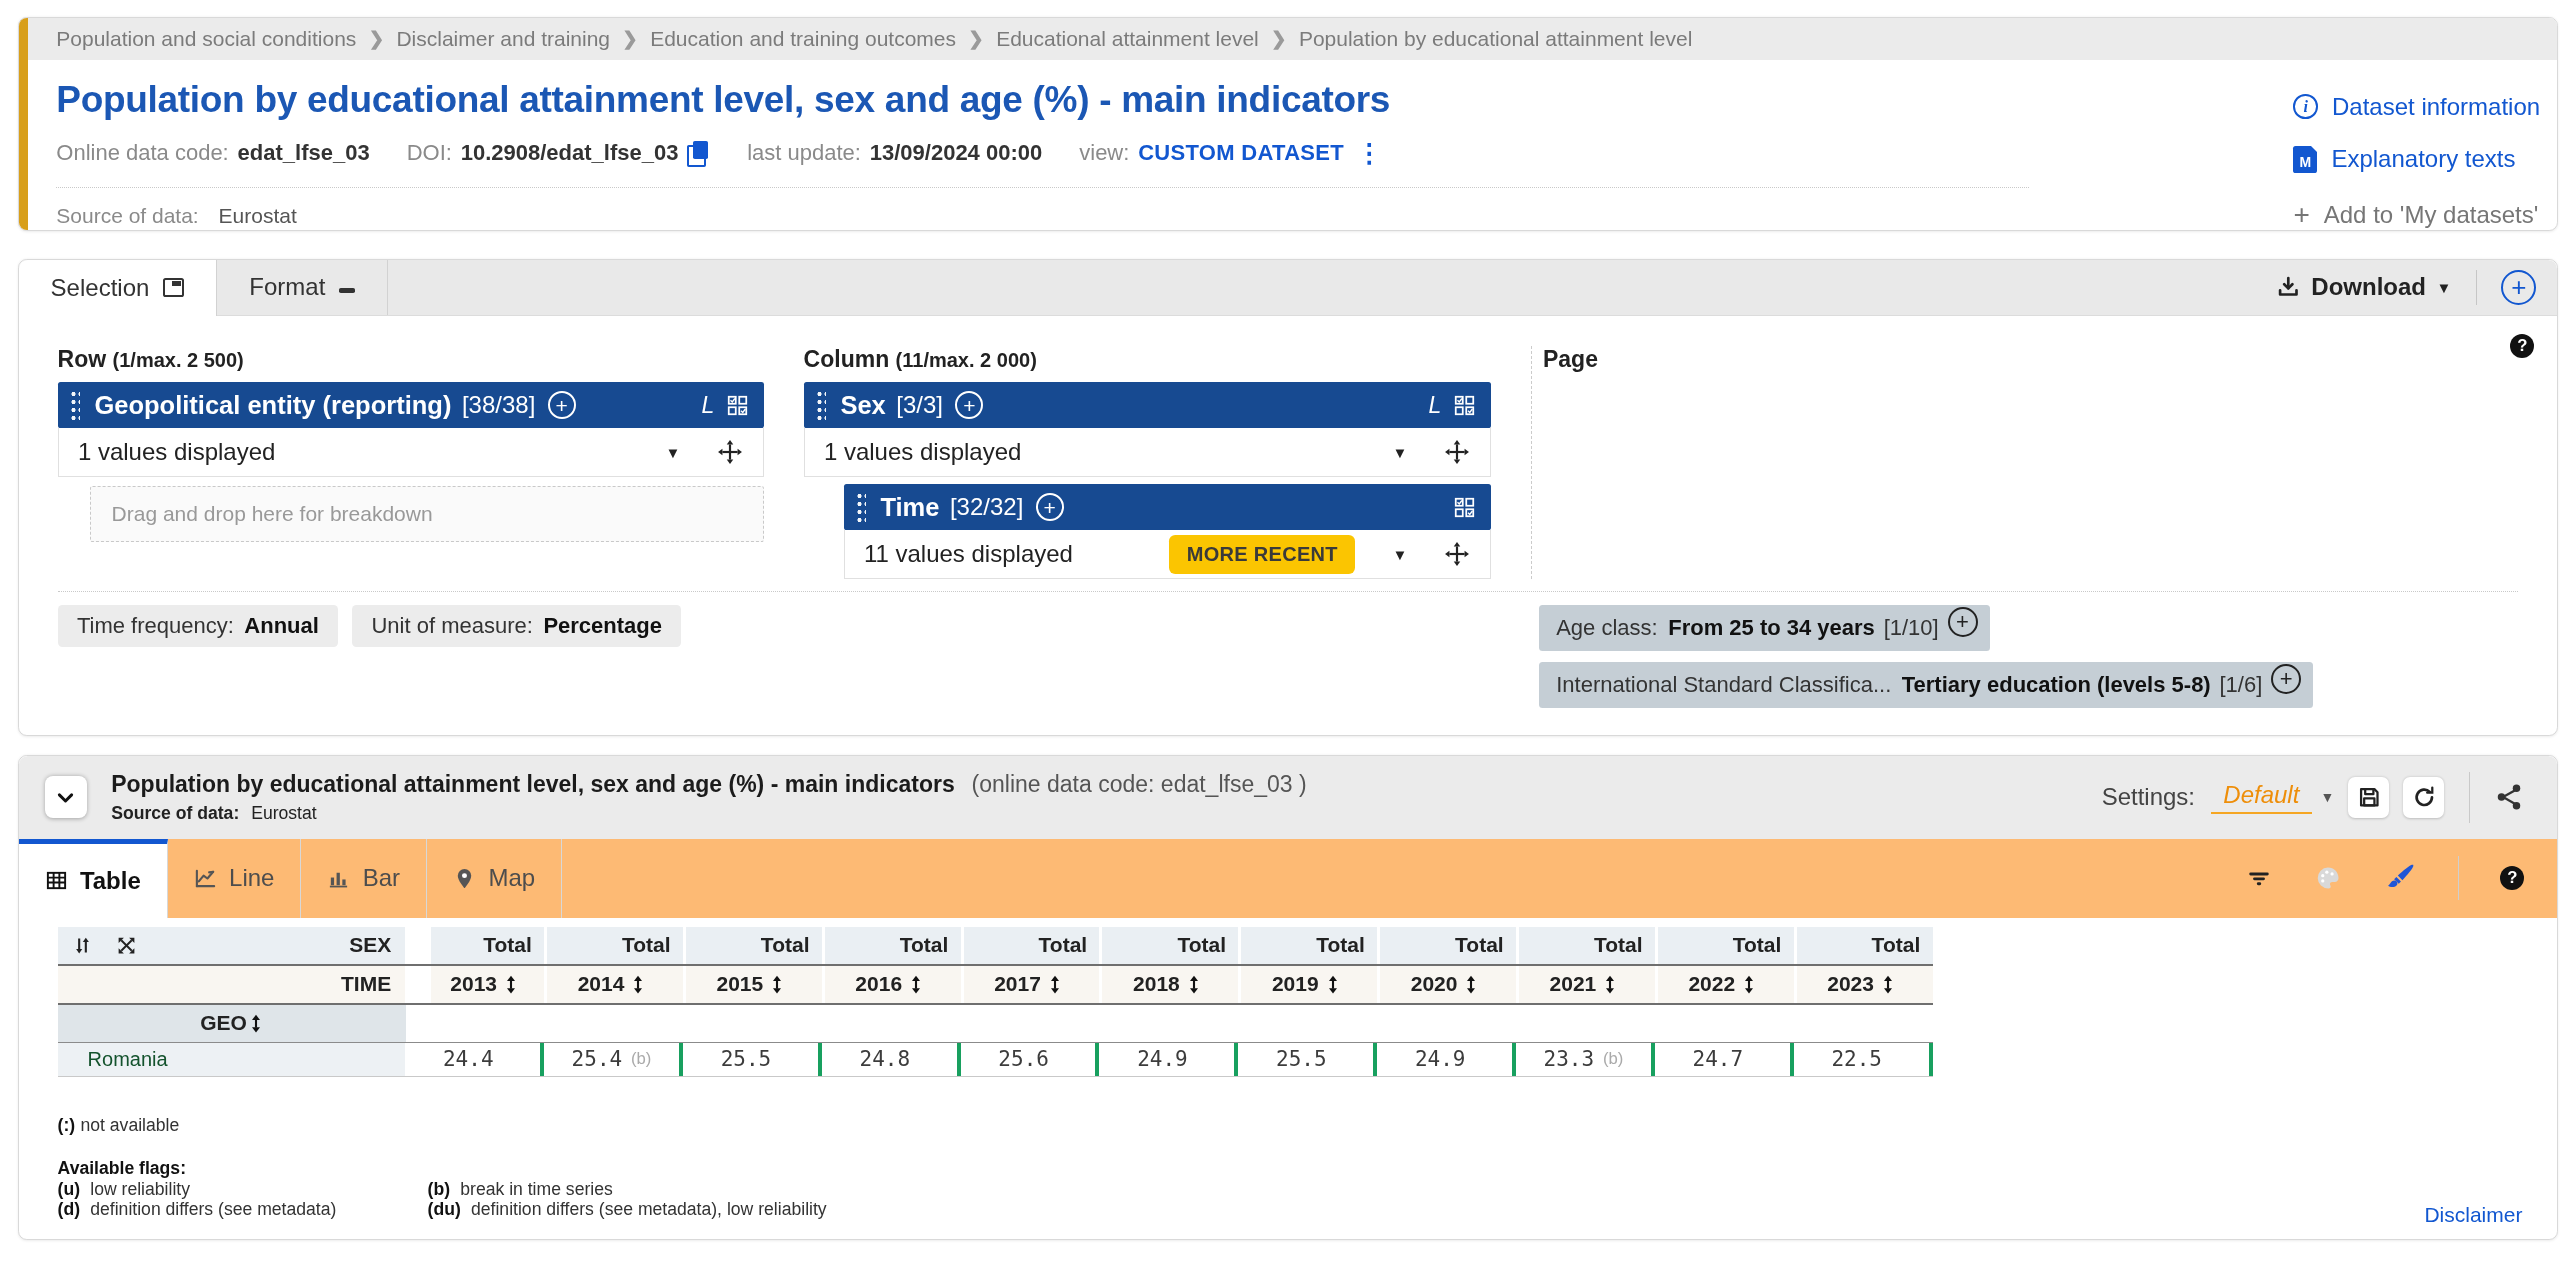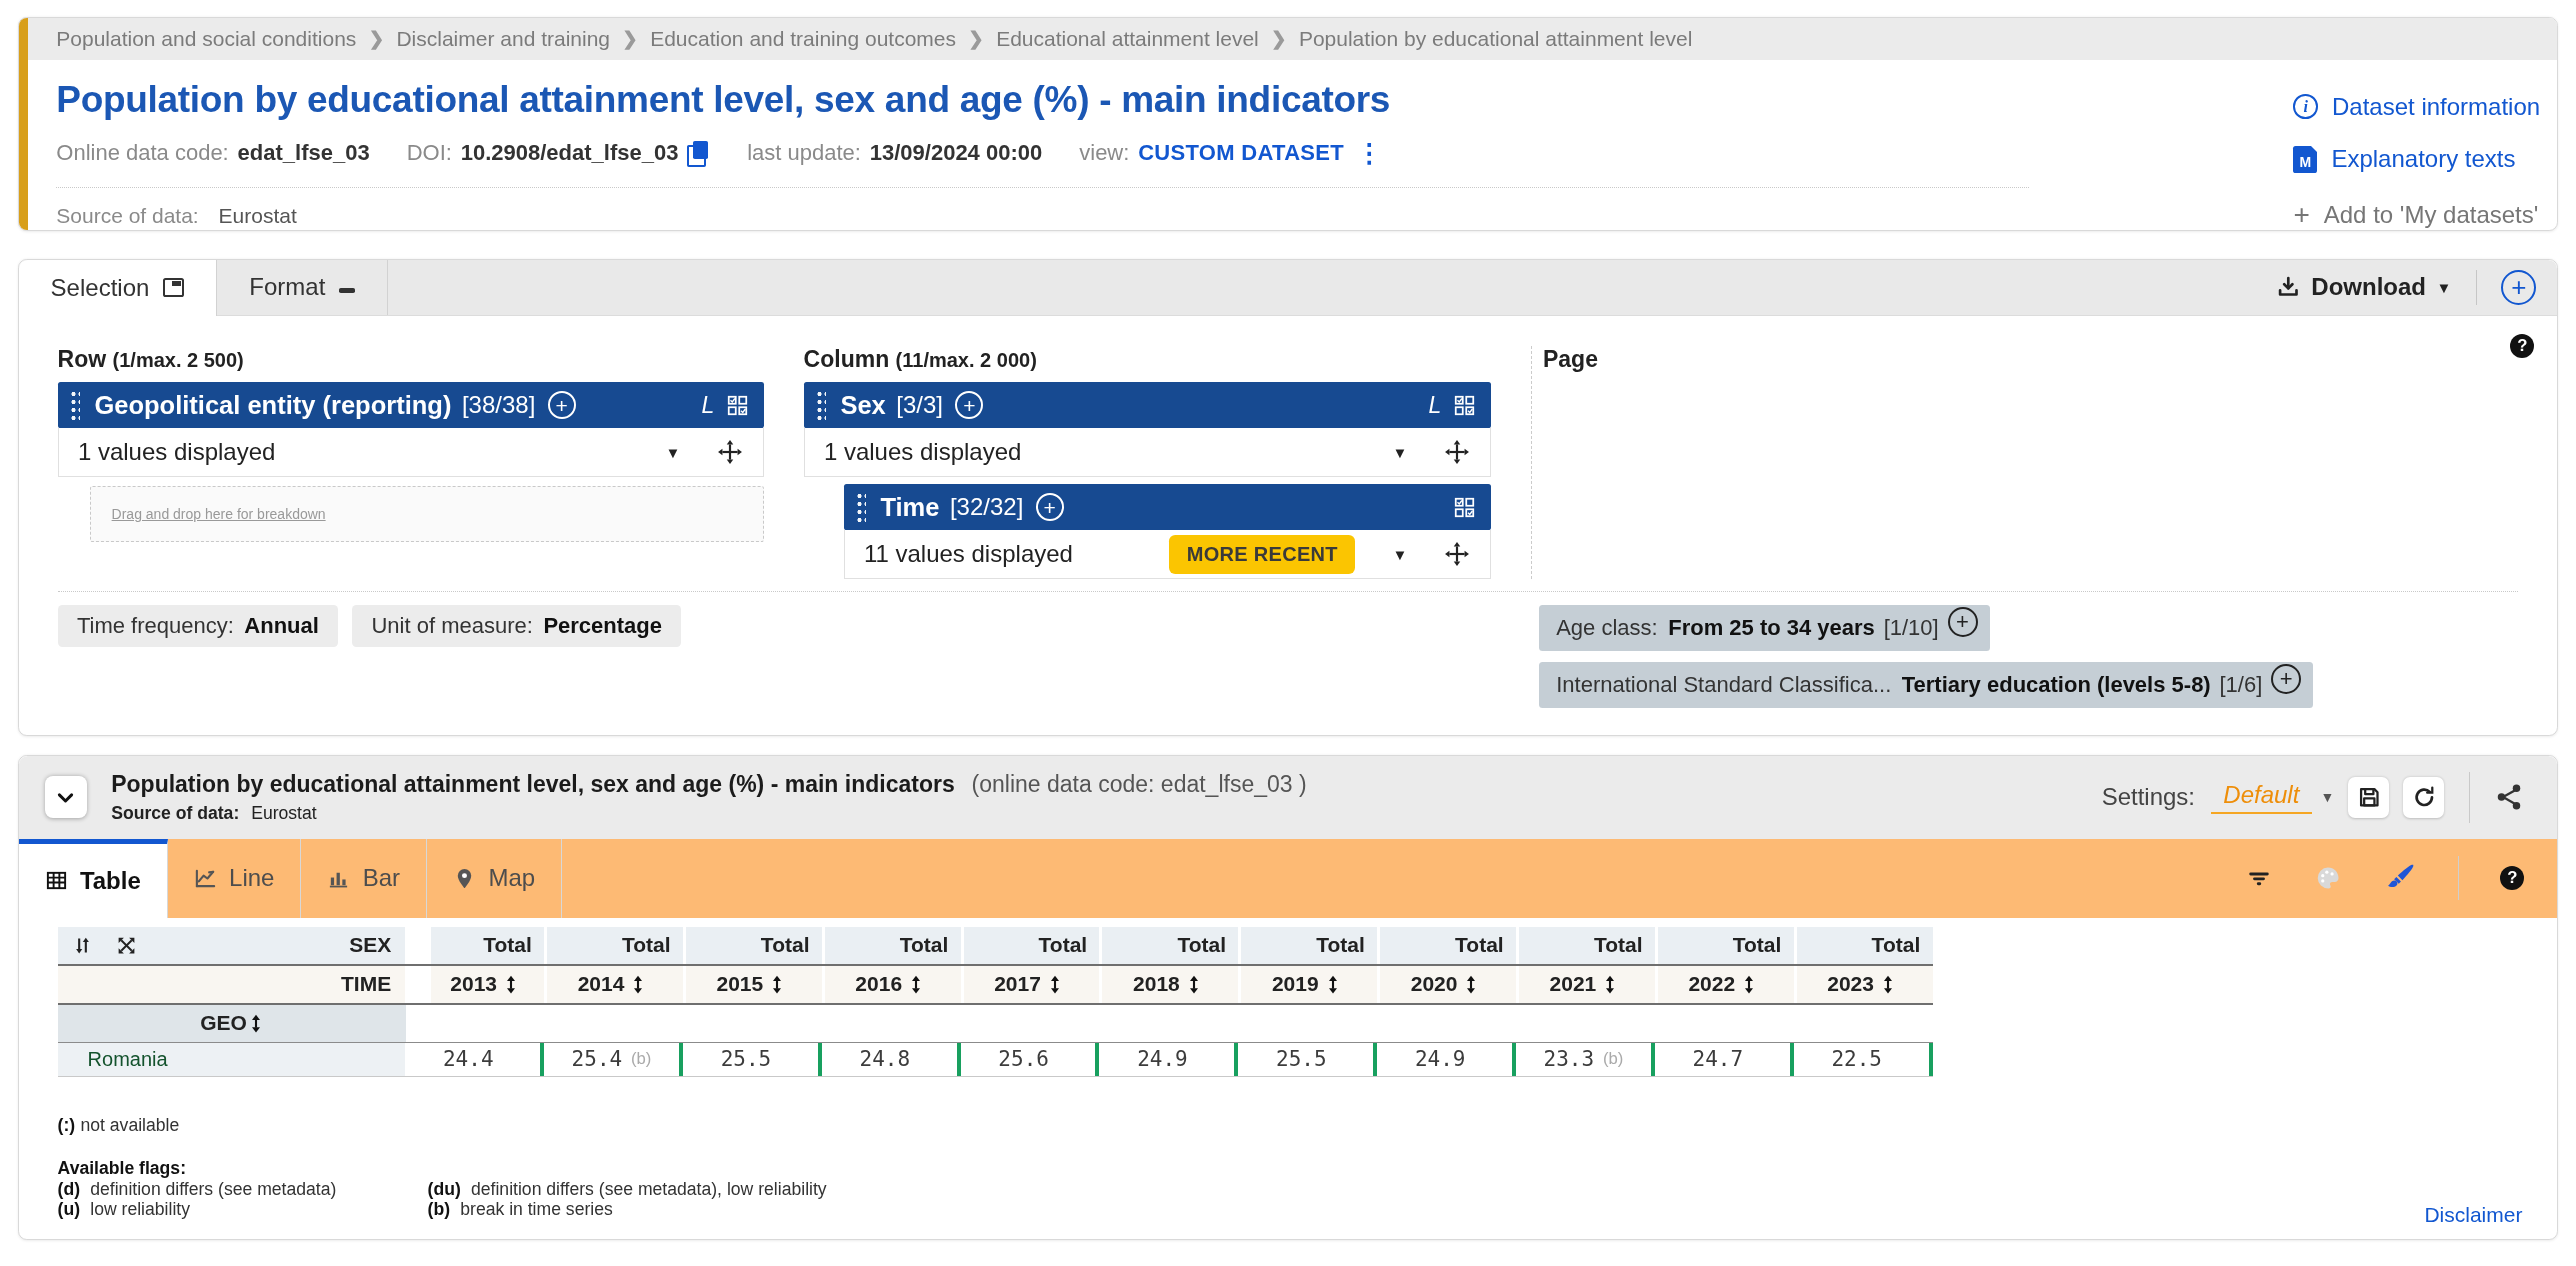--- a/index.html
+++ b/index.html
@@ -92,21 +92,21 @@
   .dim-bar-right { margin-left:auto; display:flex; align-items:center; gap:12.3px; }
   .l-glyph { font-style:italic; font-size:23px; color:#fff; font-weight:400; cursor:pointer; }
   .values-row { height:49px; background:#fff; border:0.9px solid #e0e0e0; border-top:none;
     display:flex; align-items:center; padding:0 19.3px; font-size:24px; color:#222; cursor:pointer; }
   .values-right { margin-left:auto; display:flex; align-items:center; gap:37px; }
   .caret { font-size:15px; color:#222; }
   .badge { background:#fbc501; color:#3a3a3a; font-size:20px; font-weight:700; padding:8px 17.6px;
     border-radius:6.2px; letter-spacing:0.3px; }
   .dropzone { margin-top:8.8px; margin-left:32px; height:56px; border:1.8px dashed #c9c9c9;
     border-radius:2.6px; background:#fafafa; display:flex; align-items:center; padding-left:21px;
-    font-size:14px; color:#999;text-decoration:underline; }
+    font-size:21px; color:#999; }
   .time-wrap { margin-top:7px; margin-left:40px; }
   .dashed-hr { border-top:1.8px dotted #c9c9c9; margin-top:12.3px; }
   .sel-bottom { position:relative; padding-top:13px; height:141px;text-align:center; }
   .left-chips { display:flex; gap:14px; }
   .chip { height:42px; background:#ececec; border-radius:4.4px; display:flex; align-items:center;
     padding:0 19.3px; font-size:22px; }
   .chip-label { color:#333; margin-right:10.5px; }
   .chip-value { color:#111; font-weight:700; }
   .page-chips { position:absolute; left:1481px; top:13px; display:flex; flex-direction:column;
     gap:10.5px; align-items:flex-start; }
@@ -757,37 +757,37 @@
 
     <div class="footnotes">
       <div class="fn-row">
         <span class="fn-code">(:)</span>
         <span>not available</span>
       </div>
       <div class="fn-gap"></div>
       <div class="fn-title">Available flags:</div>
       <div class="fn-row">
         <span class="fn-c1">
+          <span class="fn-code">(u)</span>
+          <span>low reliability</span>
+        </span>
+        <span>
+          <span class="fn-code">(b)</span>
+          <span>break in time series</span>
+        </span>
+      </div>
+      <div class="fn-row">
+        <span class="fn-c1">
           <span class="fn-code">(d)</span>
           <span>definition differs (see metadata)</span>
         </span>
         <span>
           <span class="fn-code">(du)</span>
           <span>definition differs (see metadata), low reliability</span>
         </span>
       </div>
-      <div class="fn-row">
-        <span class="fn-c1">
-          <span class="fn-code">(u)</span>
-          <span>low reliability</span>
-        </span>
-        <span>
-          <span class="fn-code">(b)</span>
-          <span>break in time series</span>
-        </span>
-      </div>
     </div>
 
     <div class="disclaimer">Disclaimer</div>
   </div>
 
 </div>
 
 
 </body></html>

